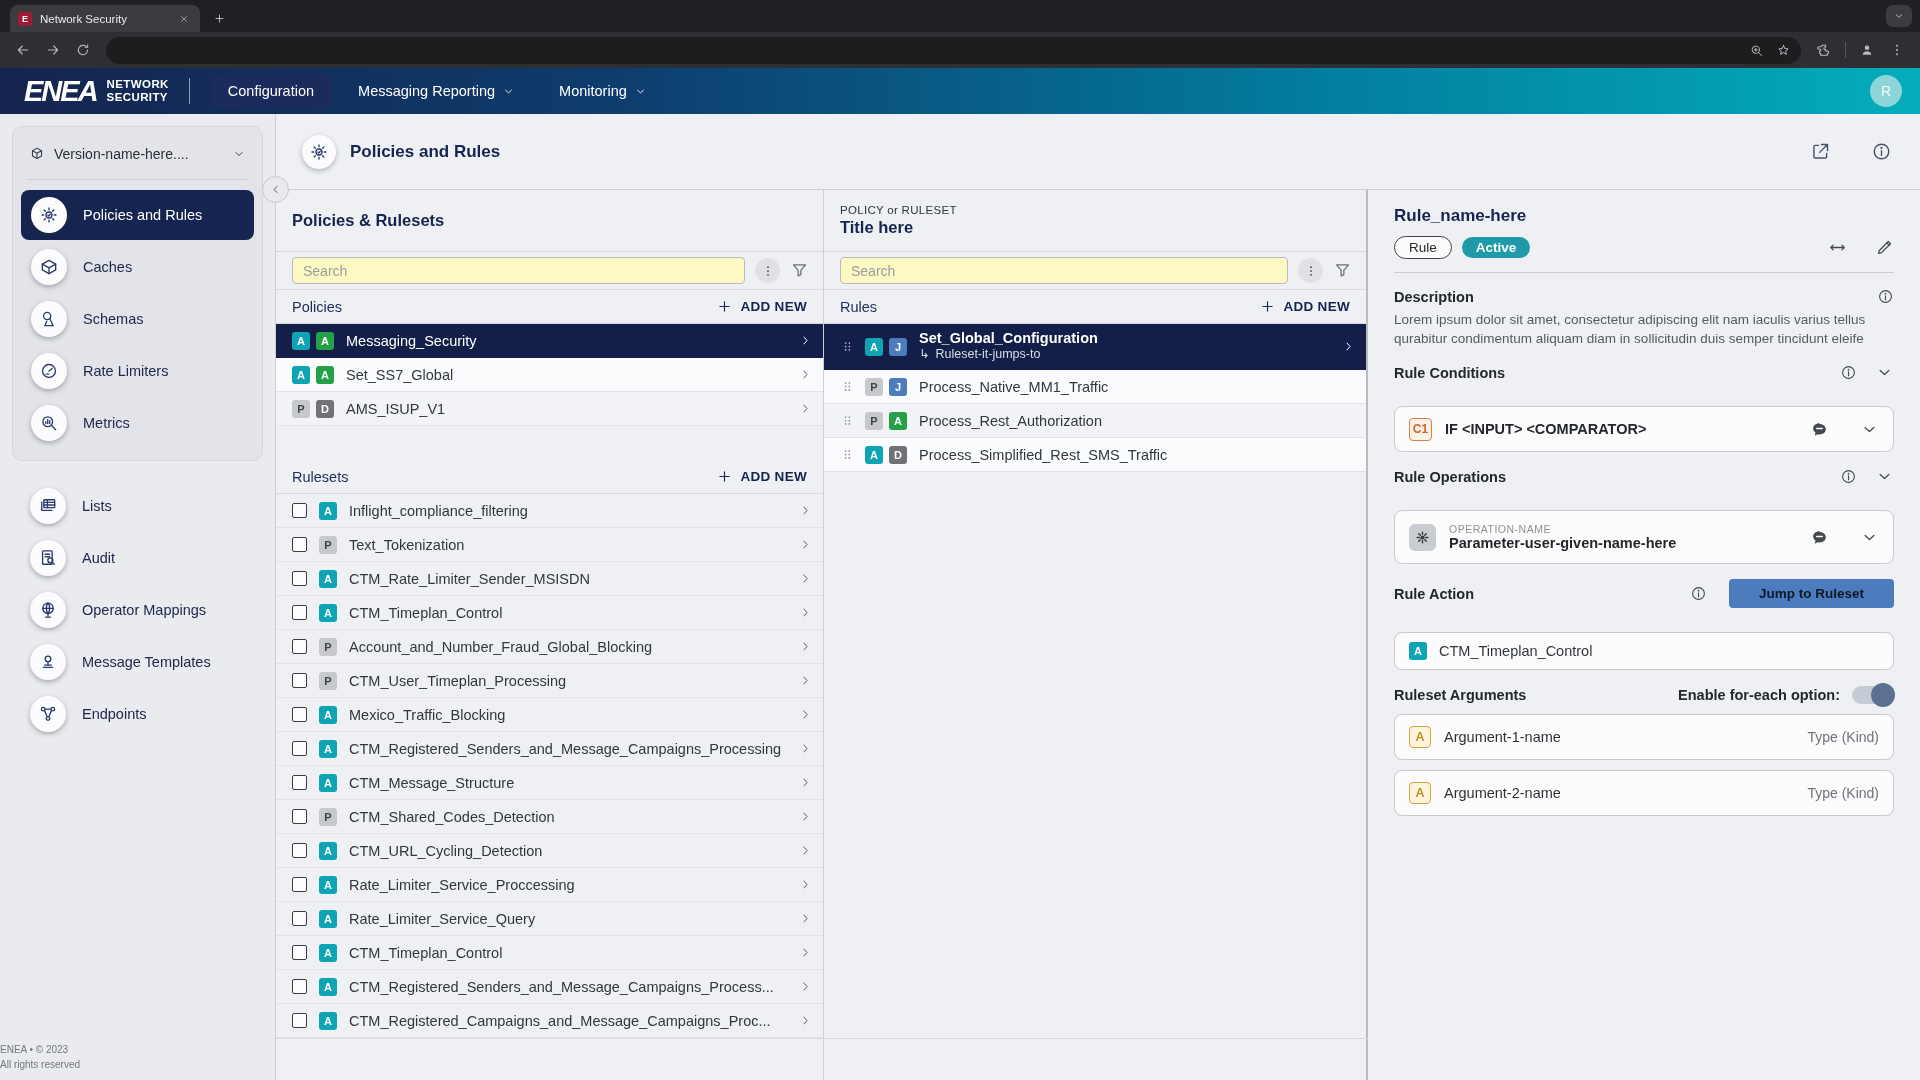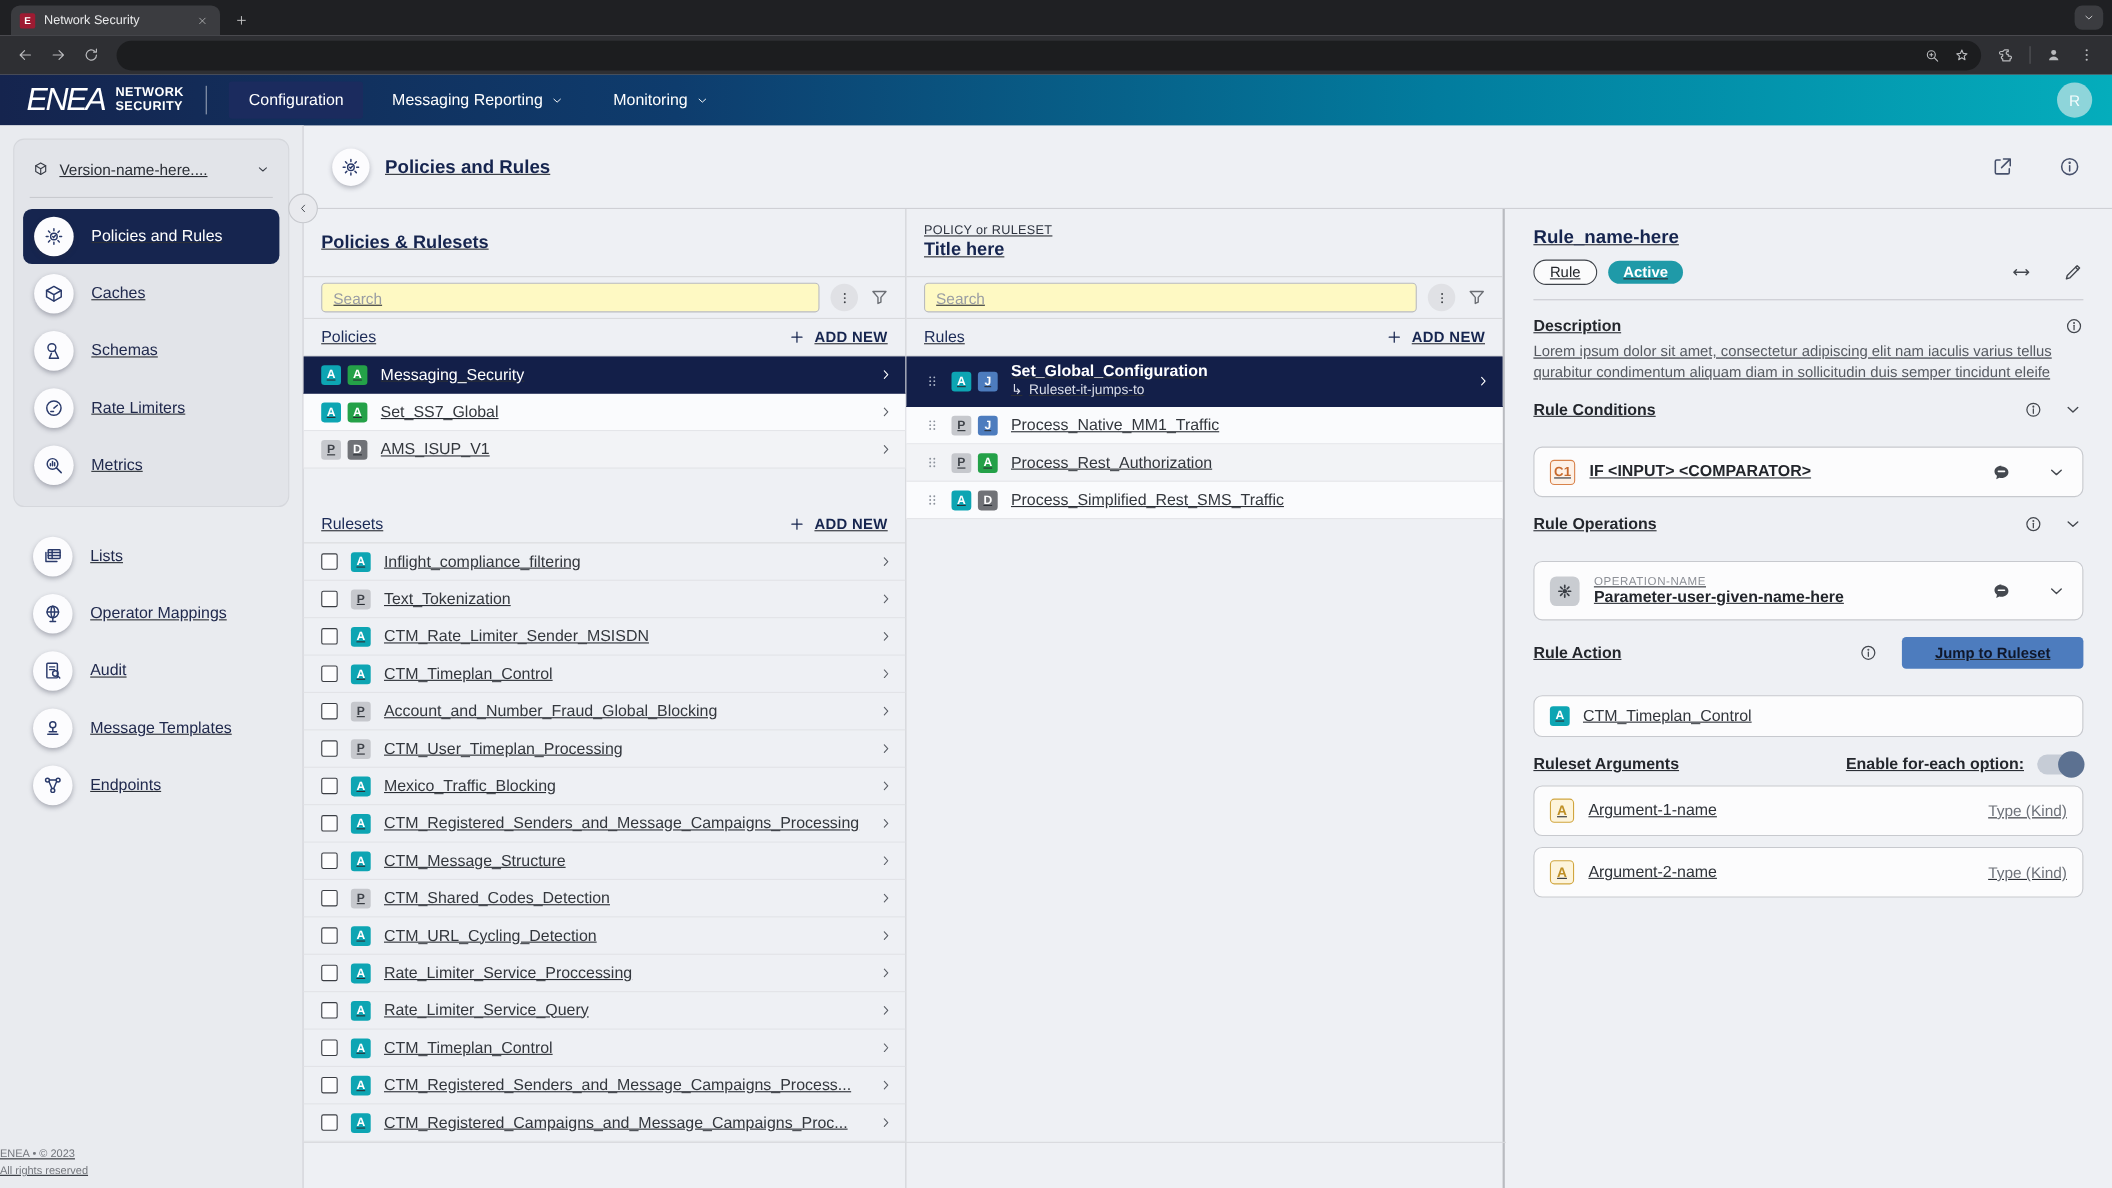--- a/index.html
+++ b/index.html
@@ -24,31 +24,31 @@
   .nav-btn { width:26px; height:26px; color:#b9babd; display:flex; align-items:center; justify-content:center; border-radius:50%; }
   .nav-btn svg { width:16px; height:16px; }
   .addressbar { flex:1; height:27px; margin:0 6px; background:#1c1d1f; border-radius:14px; display:flex; align-items:center; padding:0 10px; gap:12px; }
   .ab-icon { color:#b9babd; } .ab-icon svg { width:15px; height:15px; }
   .toolbar-divider { width:1px; height:16px; background:#55565a; margin:0 4px; }
 
   
   .appheader { height:46px; flex:none; display:flex; align-items:center; padding:0 18px 0 24px;
     background:linear-gradient(90deg, var(--header-gradient-start,#15244e) 0%, #0e3c6d 32%, #027c9e 68%, var(--header-gradient-end,#04adbc) 100%); }
   .brand { display:flex; align-items:center; gap:10px; }
-  .logo { color:#fff; font-size:29px; font-weight:400; font-style:italic; letter-spacing:-2px; }
+  .logo { color:#fff; font-size:29px; font-weight:700; font-style:italic; letter-spacing:-2px; }
   .product { color:#fff; font-size:11.5px; font-weight:700; line-height:1.1; letter-spacing:.4px; display:flex; flex-direction:column; }
   .brand-divider { width:1px; height:26px; background:rgba(255,255,255,.55); margin:0 20px; }
   .appnav { display:flex; align-items:center; gap:8px; }
   .nav-item { color:#fff; font-size:14.5px; padding:9px 18px; border-radius:3px; display:flex; align-items:center; gap:7px; cursor:pointer; }
   .nav-item.active { background:#1b2b5e; }
   .nav-chev { display:flex; } .nav-chev svg { width:13px; height:13px; }
   .avatar { width:32px; height:32px; border-radius:50%; background:#8ed5da; color:#f4fbfc; font-size:14px; display:flex; align-items:center; justify-content:center; }
 
   
-  .workspace { flex:1; display:flex; position:relative; min-height:0;text-decoration:underline; }
+  .workspace { flex:1; display:flex; position:relative; min-height:0; }
   .collapse-handle { position:absolute; left:262px; top:62px; width:27px; height:27px; border-radius:50%; background:#e9eaee; border:1px solid #c6c8cd; color:#3f434a; display:flex; align-items:center; justify-content:center; z-index:6; }
   .collapse-handle svg { width:13px; height:13px; }
 
   
   .sidebar { width:276px; flex:none; background:#e9ebef; display:flex; flex-direction:column; border-right:1px solid #cfd0d5; }
   .side-card { margin:12px 12px 0 12px; background:#e2e4e9; border:1px solid #d5d7dc; border-radius:10px; padding:10px 8px 10px 8px; }
   .version-row { height:34px; display:flex; align-items:center; gap:9px; padding:0 8px; }
   .v-icon { color:#3a3e48; } .v-icon svg { width:16px; height:16px; }
   .v-label { font-size:14px; color:#2b2f36; flex:1; }
   .v-chev { color:#3a3e48; } .v-chev svg { width:14px; height:14px; }
@@ -356,37 +356,37 @@
                 <path d="M4.5 7.5v9.8h12"></path>
                 <rect x="7" y="4.5" width="13" height="9.5" rx="0.8"></rect>
                 <path d="M7 7.6h13M11.3 4.5v9.5M7 10.8h13"></path>
               </svg>
             </span>
             <span class="side-label">Lists</span>
           </div>
           <div class="side-item">
             <span class="side-icon">
               <svg viewBox="0 0 24 24" fill="none" stroke="currentColor" stroke-width="1.6" stroke-linecap="round" stroke-linejoin="round">
-                <circle cx="12" cy="10" r="6.3"></circle>
-                <path d="M5.7 10h12.6M12 3.7c2.6 1.8 2.6 10.8 0 12.6M12 3.7c-2.6 1.8-2.6 10.8 0 12.6"></path>
-                <path d="M12 16.3V19M9 20.5h6"></path>
-              </svg>
-            </span>
-            <span class="side-label">Operator Mappings</span>
-          </div>
-          <div class="side-item">
-            <span class="side-icon">
-              <svg viewBox="0 0 24 24" fill="none" stroke="currentColor" stroke-width="1.6" stroke-linecap="round" stroke-linejoin="round">
                 <rect x="5.5" y="3.5" width="11.5" height="16" rx="1"></rect>
                 <path d="M8.5 7.5h5.5M8.5 10.5h5.5"></path>
                 <circle cx="14.8" cy="14.8" r="3"></circle>
                 <path d="M17 17l2.6 2.6"></path>
               </svg>
             </span>
             <span class="side-label">Audit</span>
+          </div>
+          <div class="side-item">
+            <span class="side-icon">
+              <svg viewBox="0 0 24 24" fill="none" stroke="currentColor" stroke-width="1.6" stroke-linecap="round" stroke-linejoin="round">
+                <circle cx="12" cy="10" r="6.3"></circle>
+                <path d="M5.7 10h12.6M12 3.7c2.6 1.8 2.6 10.8 0 12.6M12 3.7c-2.6 1.8-2.6 10.8 0 12.6"></path>
+                <path d="M12 16.3V19M9 20.5h6"></path>
+              </svg>
+            </span>
+            <span class="side-label">Operator Mappings</span>
           </div>
           <div class="side-item">
             <span class="side-icon">
               <svg viewBox="0 0 24 24" fill="none" stroke="currentColor" stroke-width="1.6" stroke-linecap="round" stroke-linejoin="round">
                 <circle cx="12" cy="8.3" r="3.3"></circle>
                 <path d="M12 11.6V15M6.5 18.5h11M8 15.8h8"></path>
               </svg>
             </span>
             <span class="side-label">Message Templates</span>
           </div>

